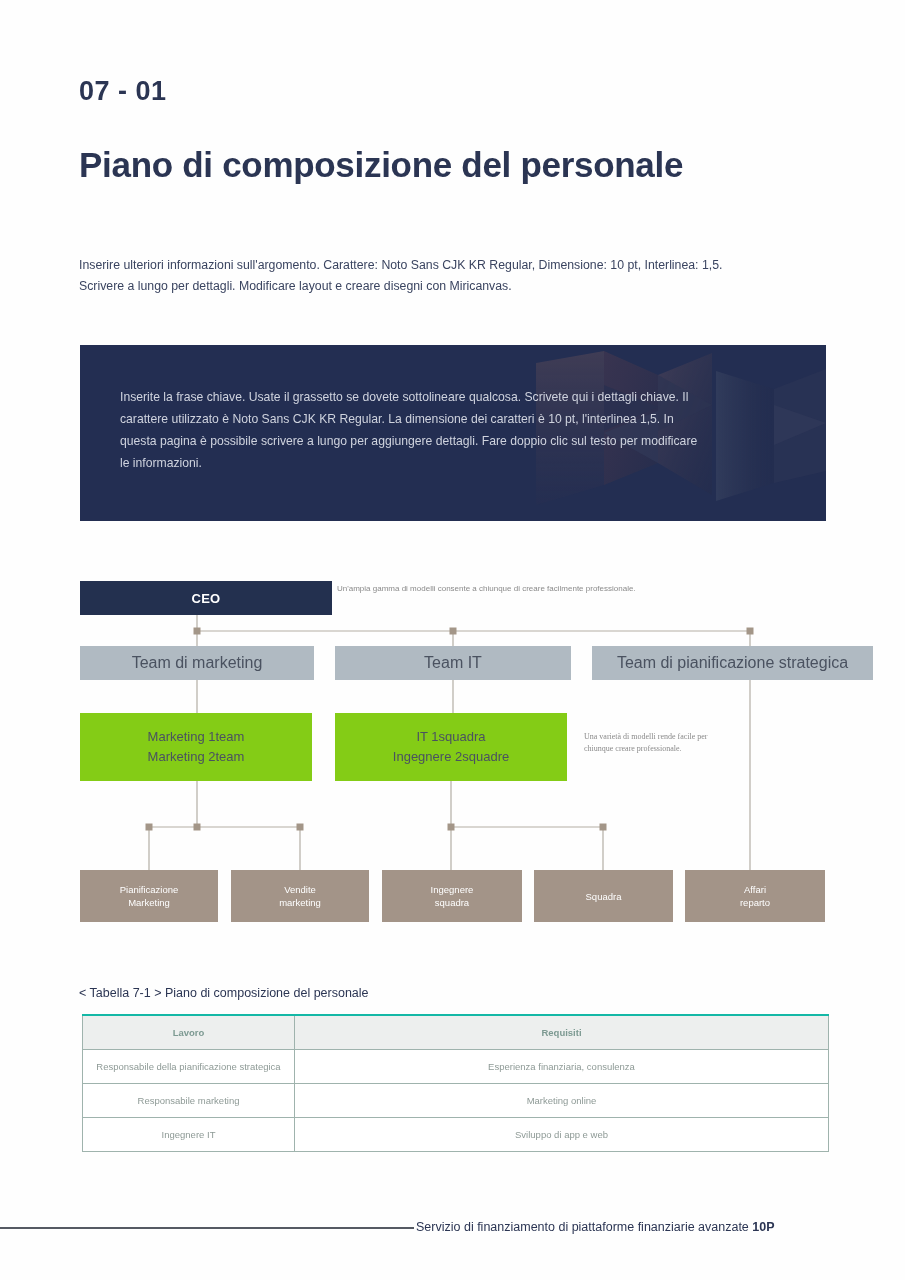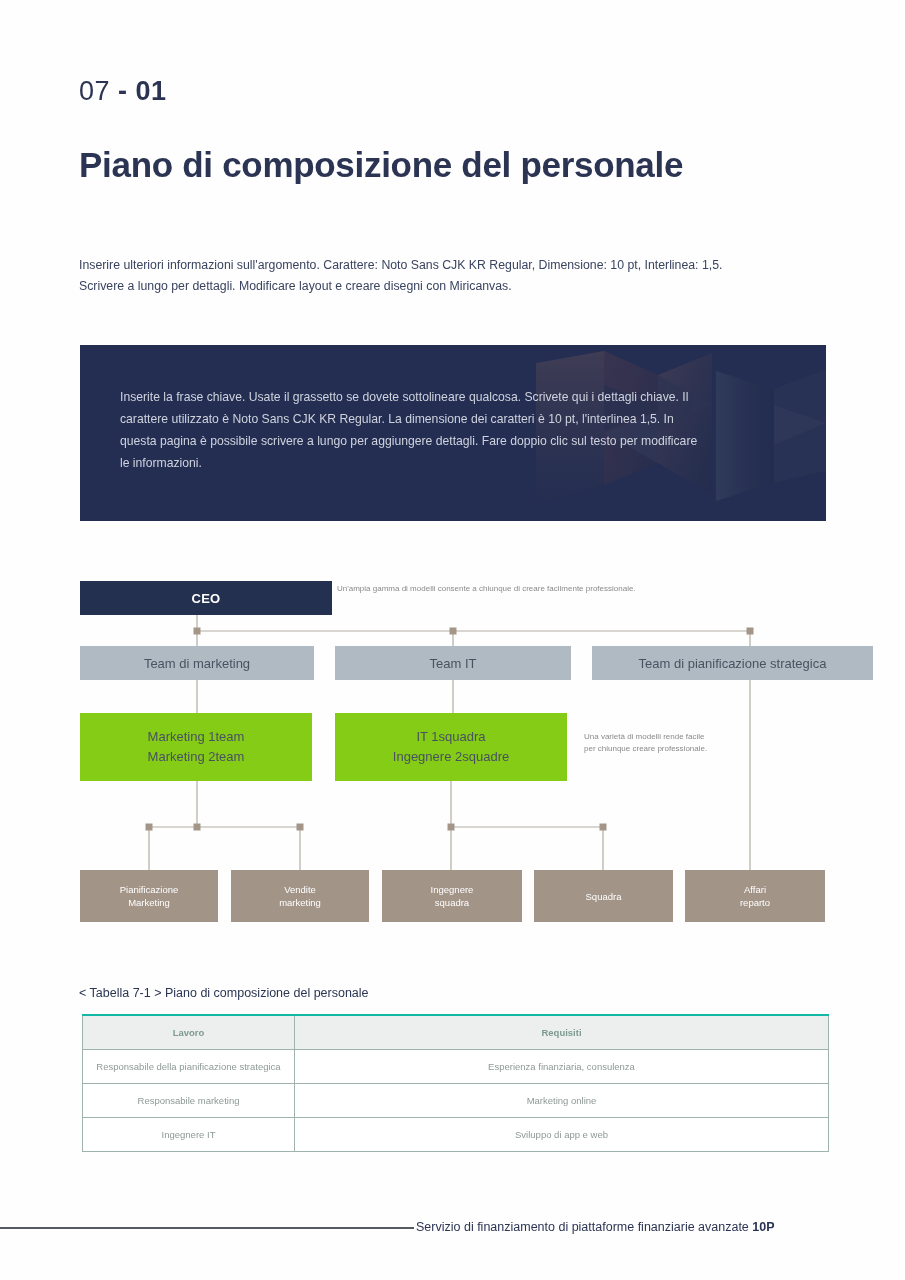--- a/index.html
+++ b/index.html
@@ -25,21 +25,21 @@
   
   .eyebrow {
     position: absolute;
     left: 79px;
     top: 76px;
     font-size: 27px;
     letter-spacing: 0.5px;
     color: #2b3553;
     white-space: nowrap;
   }
-  .eyebrow .num-a { font-weight: 400; }
+  .eyebrow .num-a { font-weight: 700; }
   .eyebrow .dash  { font-weight: 700; }
   .eyebrow .num-b { font-weight: 700; }
 
   .page-title {
     position: absolute;
     left: 79px;
     top: 145px;
     font-size: 35px;
     font-weight: 700;
     color: #2b3553;
@@ -108,21 +108,21 @@
     background: #23304f;
     color: #ffffff;
     font-size: 13px;
     font-weight: 700;
     letter-spacing: 0.3px;
   }
   .node-team {
     height: 34px;
     background: #b0bac2;
     color: #4a5260;
-    font-size: 13px;
+    font-size: 16px;
   }
   .node-team.t1 { left: 80px;  top: 646px; width: 234px; }
   .node-team.t2 { left: 335px; top: 646px; width: 236px; }
   .node-team.t3 { left: 592px; top: 646px; width: 281px; }
 
   .node-sub {
     height: 68px;
     background: #84cc16;
     color: #4a5260;
     font-size: 13px;
@@ -144,21 +144,21 @@
   .node-leaf.l4 { left: 534px; top: 870px; width: 139px; }
   .node-leaf.l5 { left: 685px; top: 870px; width: 140px; }
 
   .note {
     position: absolute;
     font-size: 8px;
     line-height: 12px;
     color: #8a8a8a;
   }
   .note-a { left: 337px; top: 583px; width: 300px; }
-  .note-b { left: 584px; top: 731px; width: 130px; }
+  .note-b { left: 584px; top: 731px; width: 130px; font-family: Liberation Serif, serif; }
 
   
   .table-caption {
     position: absolute;
     left: 79px;
     top: 986px;
     font-size: 12.5px;
     color: #2b3553;
     white-space: nowrap;
   }

